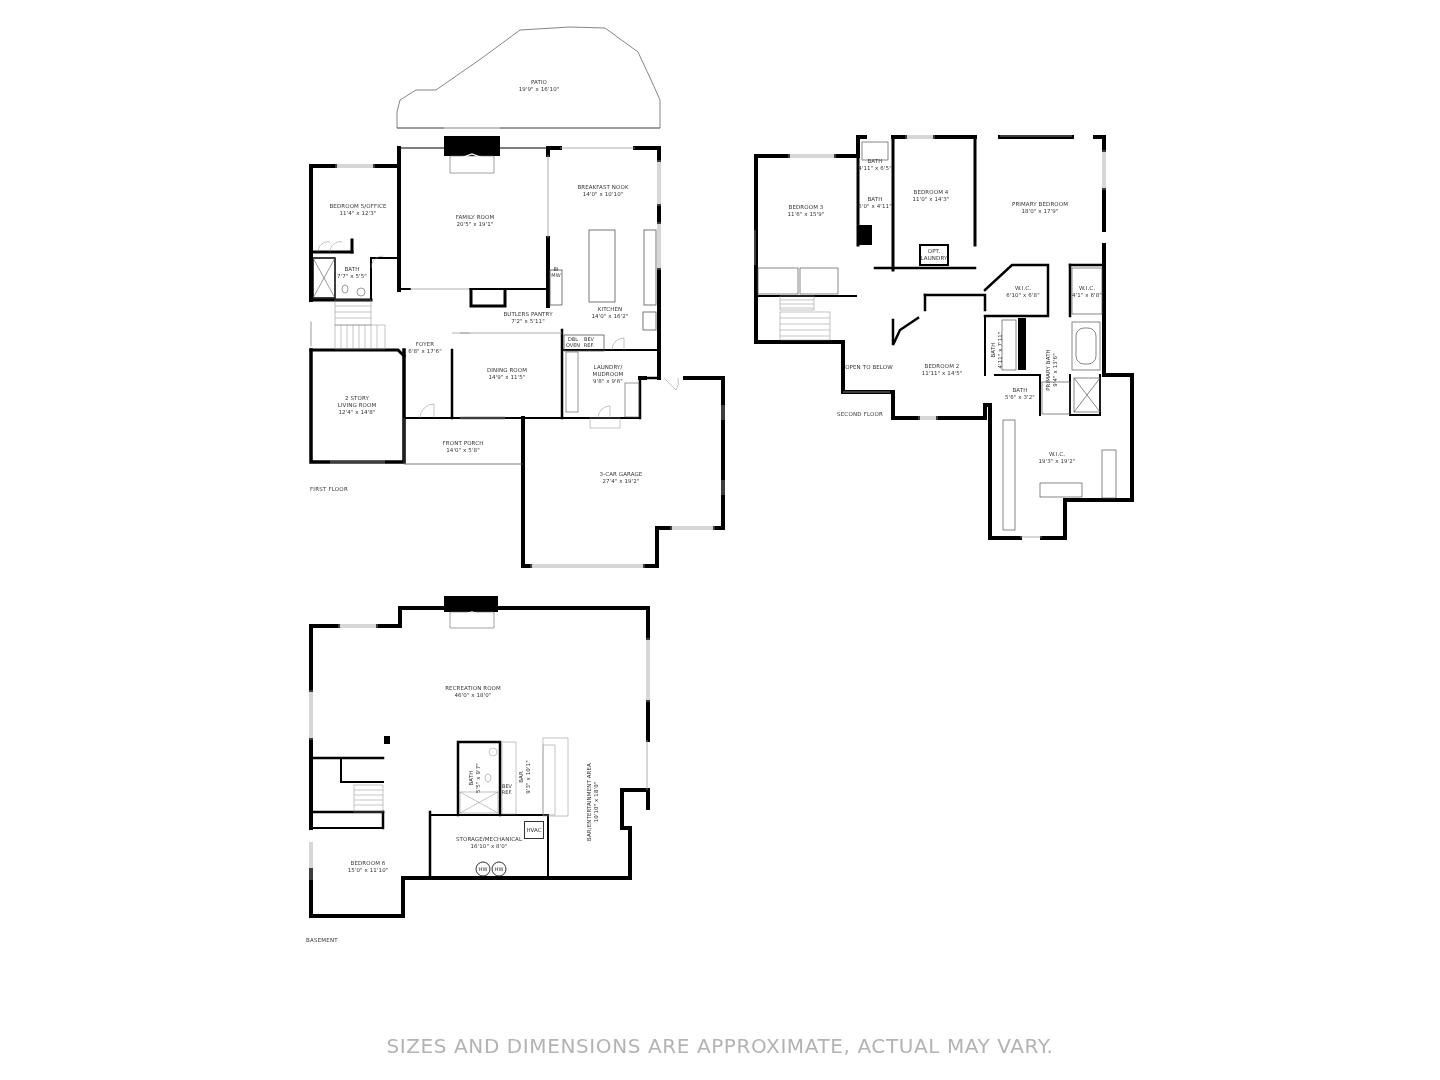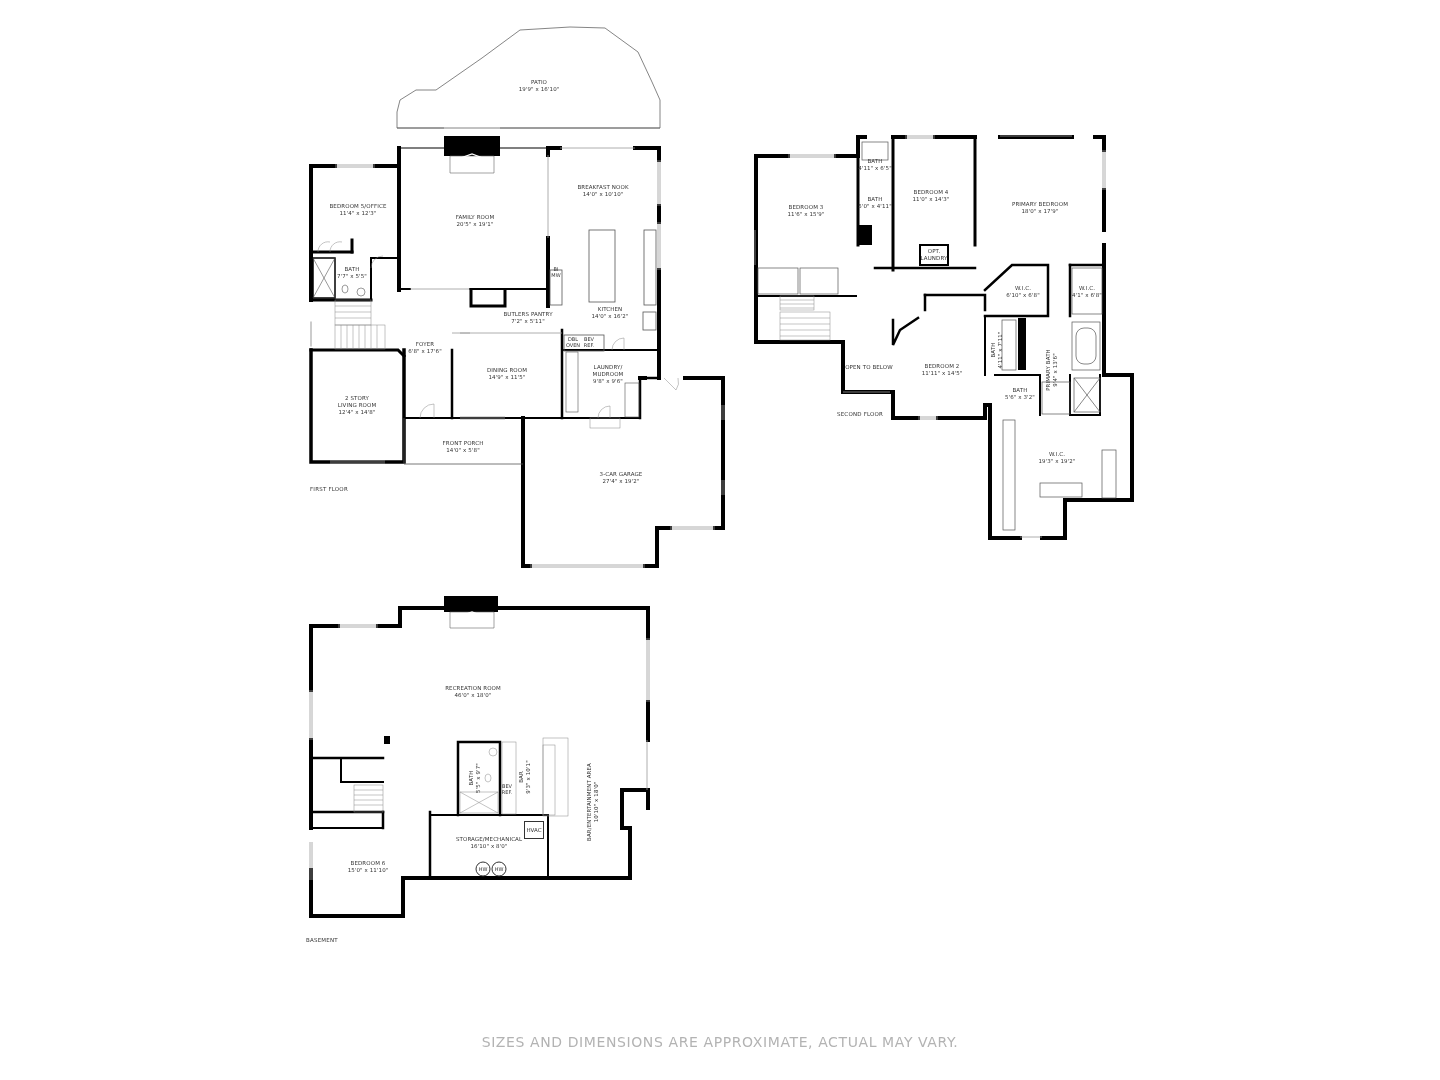--- a/index.html
+++ b/index.html
@@ -3,21 +3,21 @@
 <meta charset="utf-8">
 <style>
   html,body{margin:0;padding:0;background:#ffffff;}
   body{width:1440px;height:1080px;position:relative;overflow:hidden;font-family:"DejaVu Sans",sans-serif;}
   #plan{position:absolute;left:0;top:0;width:1440px;height:1080px;}
   .lbl{position:absolute;transform:translate(-50%,-50%);text-align:center;color:#333;font-size:5.5px;line-height:7px;white-space:nowrap;letter-spacing:0.1px;}
   .lbl .n{display:block;}
   .lbl .d{display:block;}
   .rot{transform:translate(-50%,-50%) rotate(-90deg);}
   .floor{position:absolute;font-size:5.5px;color:#333;letter-spacing:0.2px;}
-  .footer{position:absolute;left:0;width:1440px;top:1034px;text-align:center;font-size:14px;color:#b3b3b3;letter-spacing:0.6px;font-family:"DejaVu Sans",sans-serif;}
+  .footer{position:absolute;left:0;width:1440px;top:1034px;text-align:center;font-size:20px;color:#b3b3b3;letter-spacing:0.6px;font-family:"DejaVu Sans",sans-serif;}
   .fix{position:absolute;transform:translate(-50%,-50%);font-size:5px;color:#333;text-align:center;line-height:6px;}
   .circ{position:absolute;width:13px;height:13px;border:1px solid #333;border-radius:50%;font-size:5px;line-height:13px;text-align:center;color:#333;transform:translate(-50%,-50%);}
   .box{position:absolute;border:1px solid #333;font-size:5.5px;text-align:center;color:#333;}
 </style>
 </head>
 <body>
 
 <svg id="plan" viewBox="0 0 1440 1080" xmlns="http://www.w3.org/2000/svg">
 
   <g fill="none" stroke="#000">

